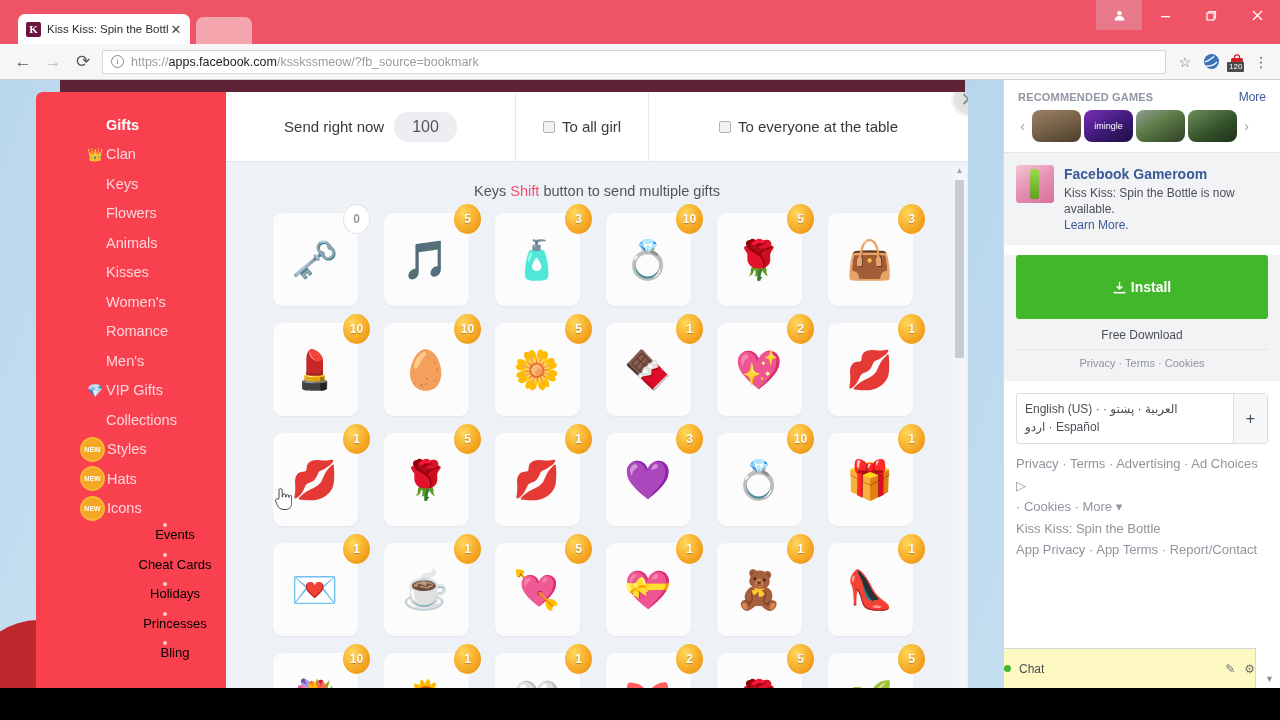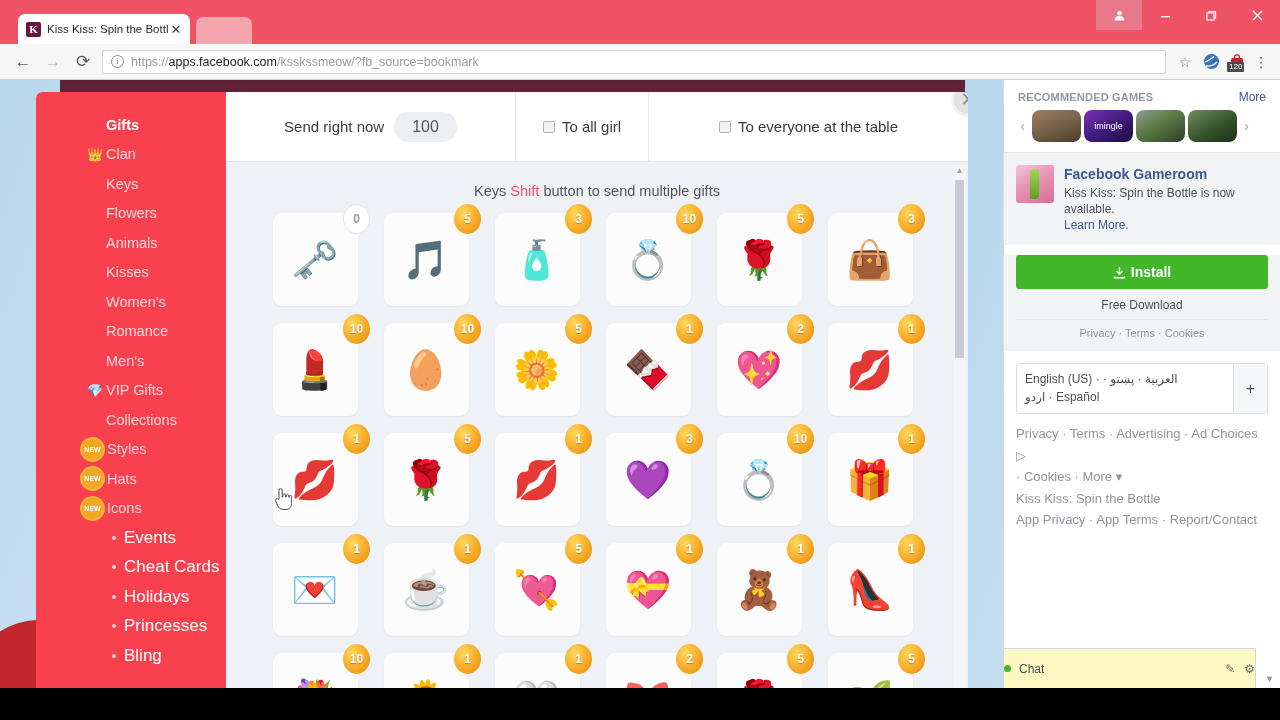--- a/index.html
+++ b/index.html
@@ -96,21 +96,21 @@
   }
   .side-item.active { color:#ffffff; font-weight:bold; }
   .side-icon { width:22px; margin-left:-22px; text-align:center; flex:none; font-size:13px; }
   .badge-new {
     width:21px; height:21px; flex:none; margin-left:-24px; margin-right:4px;
     background:#f5a623; color:#fff; font-size:7px; font-weight:bold;
     display:flex; align-items:center; justify-content:center;
     border-radius:50%;
     box-shadow:0 0 0 2px #f7b733;
   }
-  .sub-item { padding-left:40px; font-size:17px; color:#ffffff; }
+  .sub-item { padding-left:40px; font-size:13px; color:#000000;flex-direction:column; }
   .sub-bullet { width:4px; height:4px; background:#ffd0d6; border-radius:50%;
                 margin-left:-12px; margin-right:8px; flex:none; }
 
   .app-main { flex:1; background:#fff; display:flex; flex-direction:column; min-width:0; position:relative; }
 
   .app-top {
     height:70px; flex:none; display:flex; align-items:stretch;
     background:#fff; border-bottom:1px solid #e3e3e6;
   }
   .top-cell { display:flex; align-items:center; justify-content:center; gap:10px;
@@ -192,21 +192,21 @@
   .gameroom { background:#f2f3f5; padding:12px; display:flex; gap:10px; }
   .gr-icon { width:38px; height:38px; flex:none; border-radius:3px;
              background:linear-gradient(150deg,#f3c6d6,#e58fb2 50%,#d96f9c); position:relative; }
   .gr-bottle { position:absolute; left:14px; top:4px; width:9px; height:30px;
                background:linear-gradient(180deg,#9ed94e,#5f9e20); border-radius:3px 3px 2px 2px; }
   .gr-text { font-size:12px; color:#4b4f56; line-height:1.35; }
   .gr-title { color:#3b5998; font-size:14px; font-weight:bold; margin-bottom:1px; }
   .gr-link { color:#3b5998; cursor:pointer; }
   .install {
     display:block; width:100%; margin:10px 0 0; background:#42b72a; color:#fff;
-    border:none; border-radius:3px; padding:9px 0; font-size:14px; font-weight:bold;
+    border:none; border-radius:3px; padding:24px 0; font-size:14px; font-weight:bold;
     cursor:pointer; font-family:"Liberation Sans", sans-serif;
   }
   .free-dl { text-align:center; font-size:12px; color:#4b4f56; padding:9px 0 7px;
              border-bottom:1px solid #e3e4e8; }
   .mini-links { text-align:center; font-size:11px; color:#90949c; padding:7px 0 12px; }
   .mini-links span { cursor:pointer; }
 
   .lang-box { margin:12px 12px 0; border:1px solid #dcdee3; border-radius:3px;
               display:flex; align-items:stretch;gap:40px; }
   .lang-text { flex:1; padding:7px 8px; font-size:12px; color:#4b4f56; line-height:1.45; }

